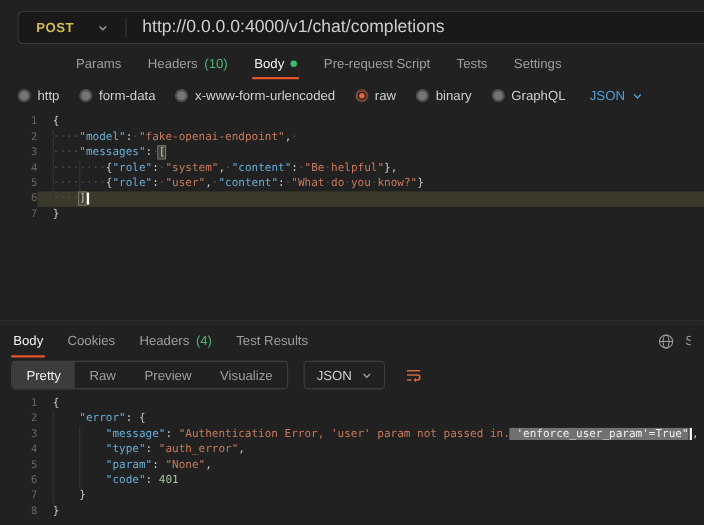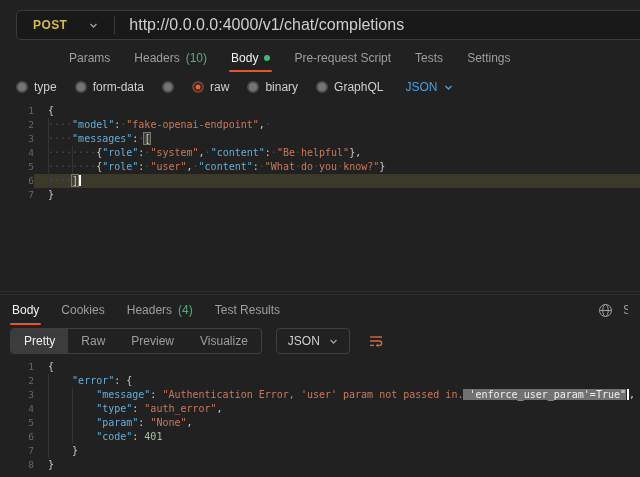--- a/index.html
+++ b/index.html
@@ -120,28 +120,29 @@
         <span>Tests</span>
       </div>
     <div class="tab">
         <span>Settings</span>
       </div>
   </div>
 
   <div class="type-row">
     <div class="radio-item">
         <span class="radio"></span>
-        <span>type</span>
+        <span>http</span>
       </div>
     <div class="radio-item">
         <span class="radio"></span>
         <span>form-data</span>
       </div>
     <div class="radio-item">
         <span class="radio"></span>
+        <span>x-www-form-urlencoded</span>
       </div>
     <div class="radio-item selected">
         <span class="radio"></span>
         <span>raw</span>
       </div>
     <div class="radio-item">
         <span class="radio"></span>
         <span>binary</span>
       </div>
     <div class="radio-item">

